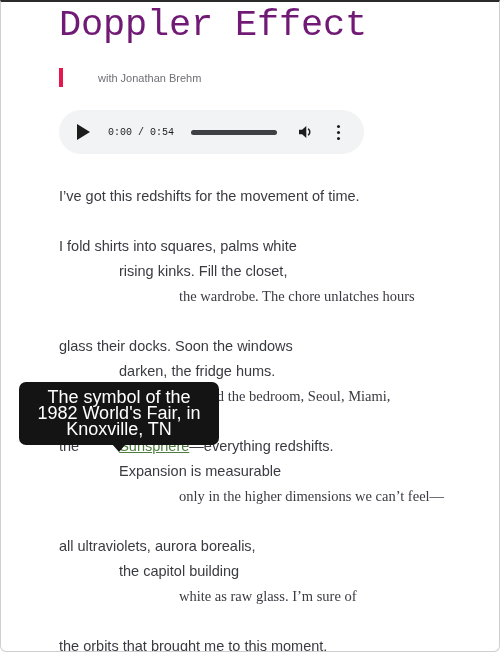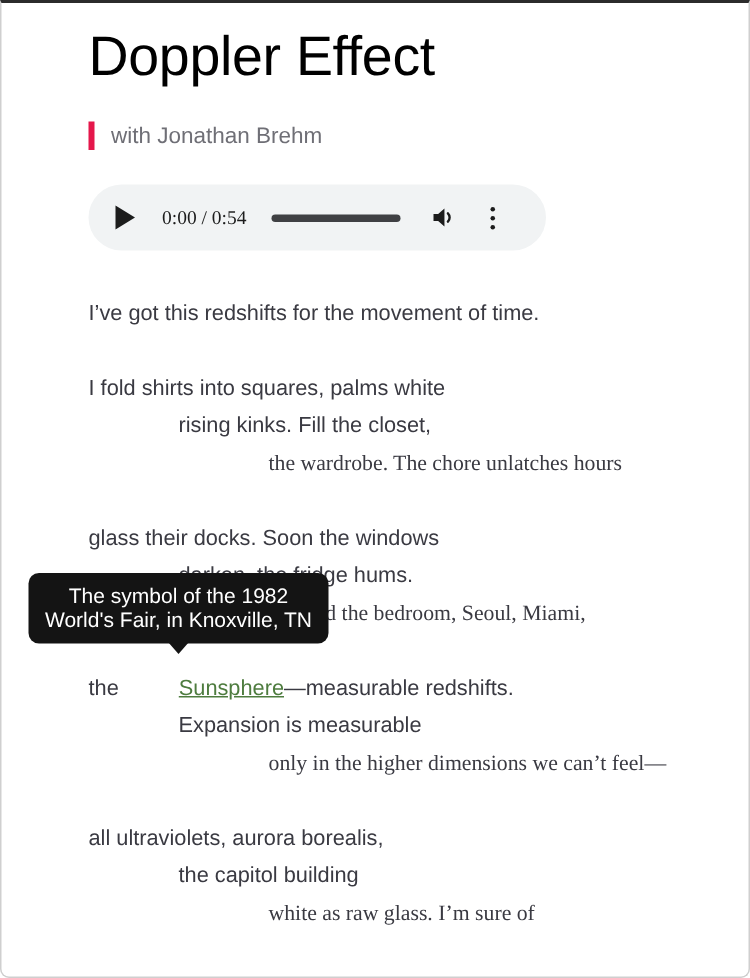--- a/index.html
+++ b/index.html
@@ -28,46 +28,47 @@
     overflow: hidden;
   }
 
   .content {
     padding: 0 0 0 58px;
   }
 
   
   .title {
     margin: 0;
-    padding-top: 14px;
+    padding-top: 1px;
     font-size: 37px;
     font-weight: 300;
     letter-spacing: -0.2px;
-    color: #000000;
+    color: #701a75;
     line-height: 1.2;
-    font-family: Liberation Sans, sans-serif;
+    font-family: Liberation Mono, monospace;
   }
 
   
   .byline {
     display: flex;
     align-items: center;
     margin-top: 21px;
   }
   .byline-bar {
     width: 4px;
     height: 19px;
     background: #e5174b;
     margin-right: 11px;
     flex: none;
   }
   .byline-text {
-    font-size: 15px;
+    font-size: 11px;
     color: #6f6f76;
     font-family: "Liberation Sans", sans-serif;
+    margin-left: 24px;
   }
 
   
   .audio-player {
     margin-top: 23px;
     width: 305px;
     height: 44px;
     background: #f1f3f4;
     border-radius: 22px;
     display: flex;
@@ -84,24 +85,24 @@
   }
   .play-tri {
     width: 0;
     height: 0;
     border-left: 13px solid #1c1c1c;
     border-top: 8px solid transparent;
     border-bottom: 8px solid transparent;
   }
   .time-display {
     margin-left: 15px;
-    font-size: 13px;
+    font-size: 10px;
     color: #1c1c1c;
     white-space: nowrap;
-    font-family: Liberation Serif, serif;
+    font-family: Liberation Mono, monospace;
   }
   .seek-bar {
     margin-left: 17px;
     width: 86px;
     height: 5px;
     border-radius: 3px;
     background: #3f4043;
     flex: none;
   }
   .volume-btn {
@@ -161,21 +162,21 @@
   .tooltip {
     position: absolute;
     left: 18px;
     top: 380px;
     width: 200px;
     box-sizing: border-box;
     background: #141414;
     color: #ffffff;
     border-radius: 7px;
     padding: 7px 10px 8px 10px;
-    font-size: 14px;
+    font-size: 18px;
     line-height: 16px;
     text-align: center;
     font-family: "Liberation Sans", sans-serif;
   }
   .tooltip-arrow {
     position: absolute;
     left: 50%;
     bottom: -7px;
     margin-left: -7px;
     width: 0;
@@ -226,21 +227,21 @@
           <div class="line">I fold shirts into squares, palms white</div>
           <div class="line indent-1">rising kinks. Fill the closet,</div>
           <div class="line indent-2">the wardrobe. The chore unlatches hours</div>
         </div>
         <div class="stanza">
           <div class="line">glass their docks. Soon the windows</div>
           <div class="line indent-1">darken, the fridge hums.</div>
           <div class="line indent-2">Beyond the bedroom, Seoul, Miami,</div>
         </div>
         <div class="stanza">
-          <div class="line"><span>the </span><a class="poem-link" href="#">Sunsphere</a><span>—measurable redshifts.</span></div>
+          <div class="line"><span>the </span><a class="poem-link" href="#">Sunsphere</a><span>—everything redshifts.</span></div>
           <div class="line indent-1">Expansion is measurable</div>
           <div class="line indent-2">only in the higher dimensions we can’t feel—</div>
         </div>
         <div class="stanza">
           <div class="line">all ultraviolets, aurora borealis,</div>
           <div class="line indent-1">the capitol building</div>
           <div class="line indent-2">white as raw glass. I’m sure of</div>
         </div>
         <div class="stanza">
           <div class="line">the orbits that brought me to this moment.</div>

